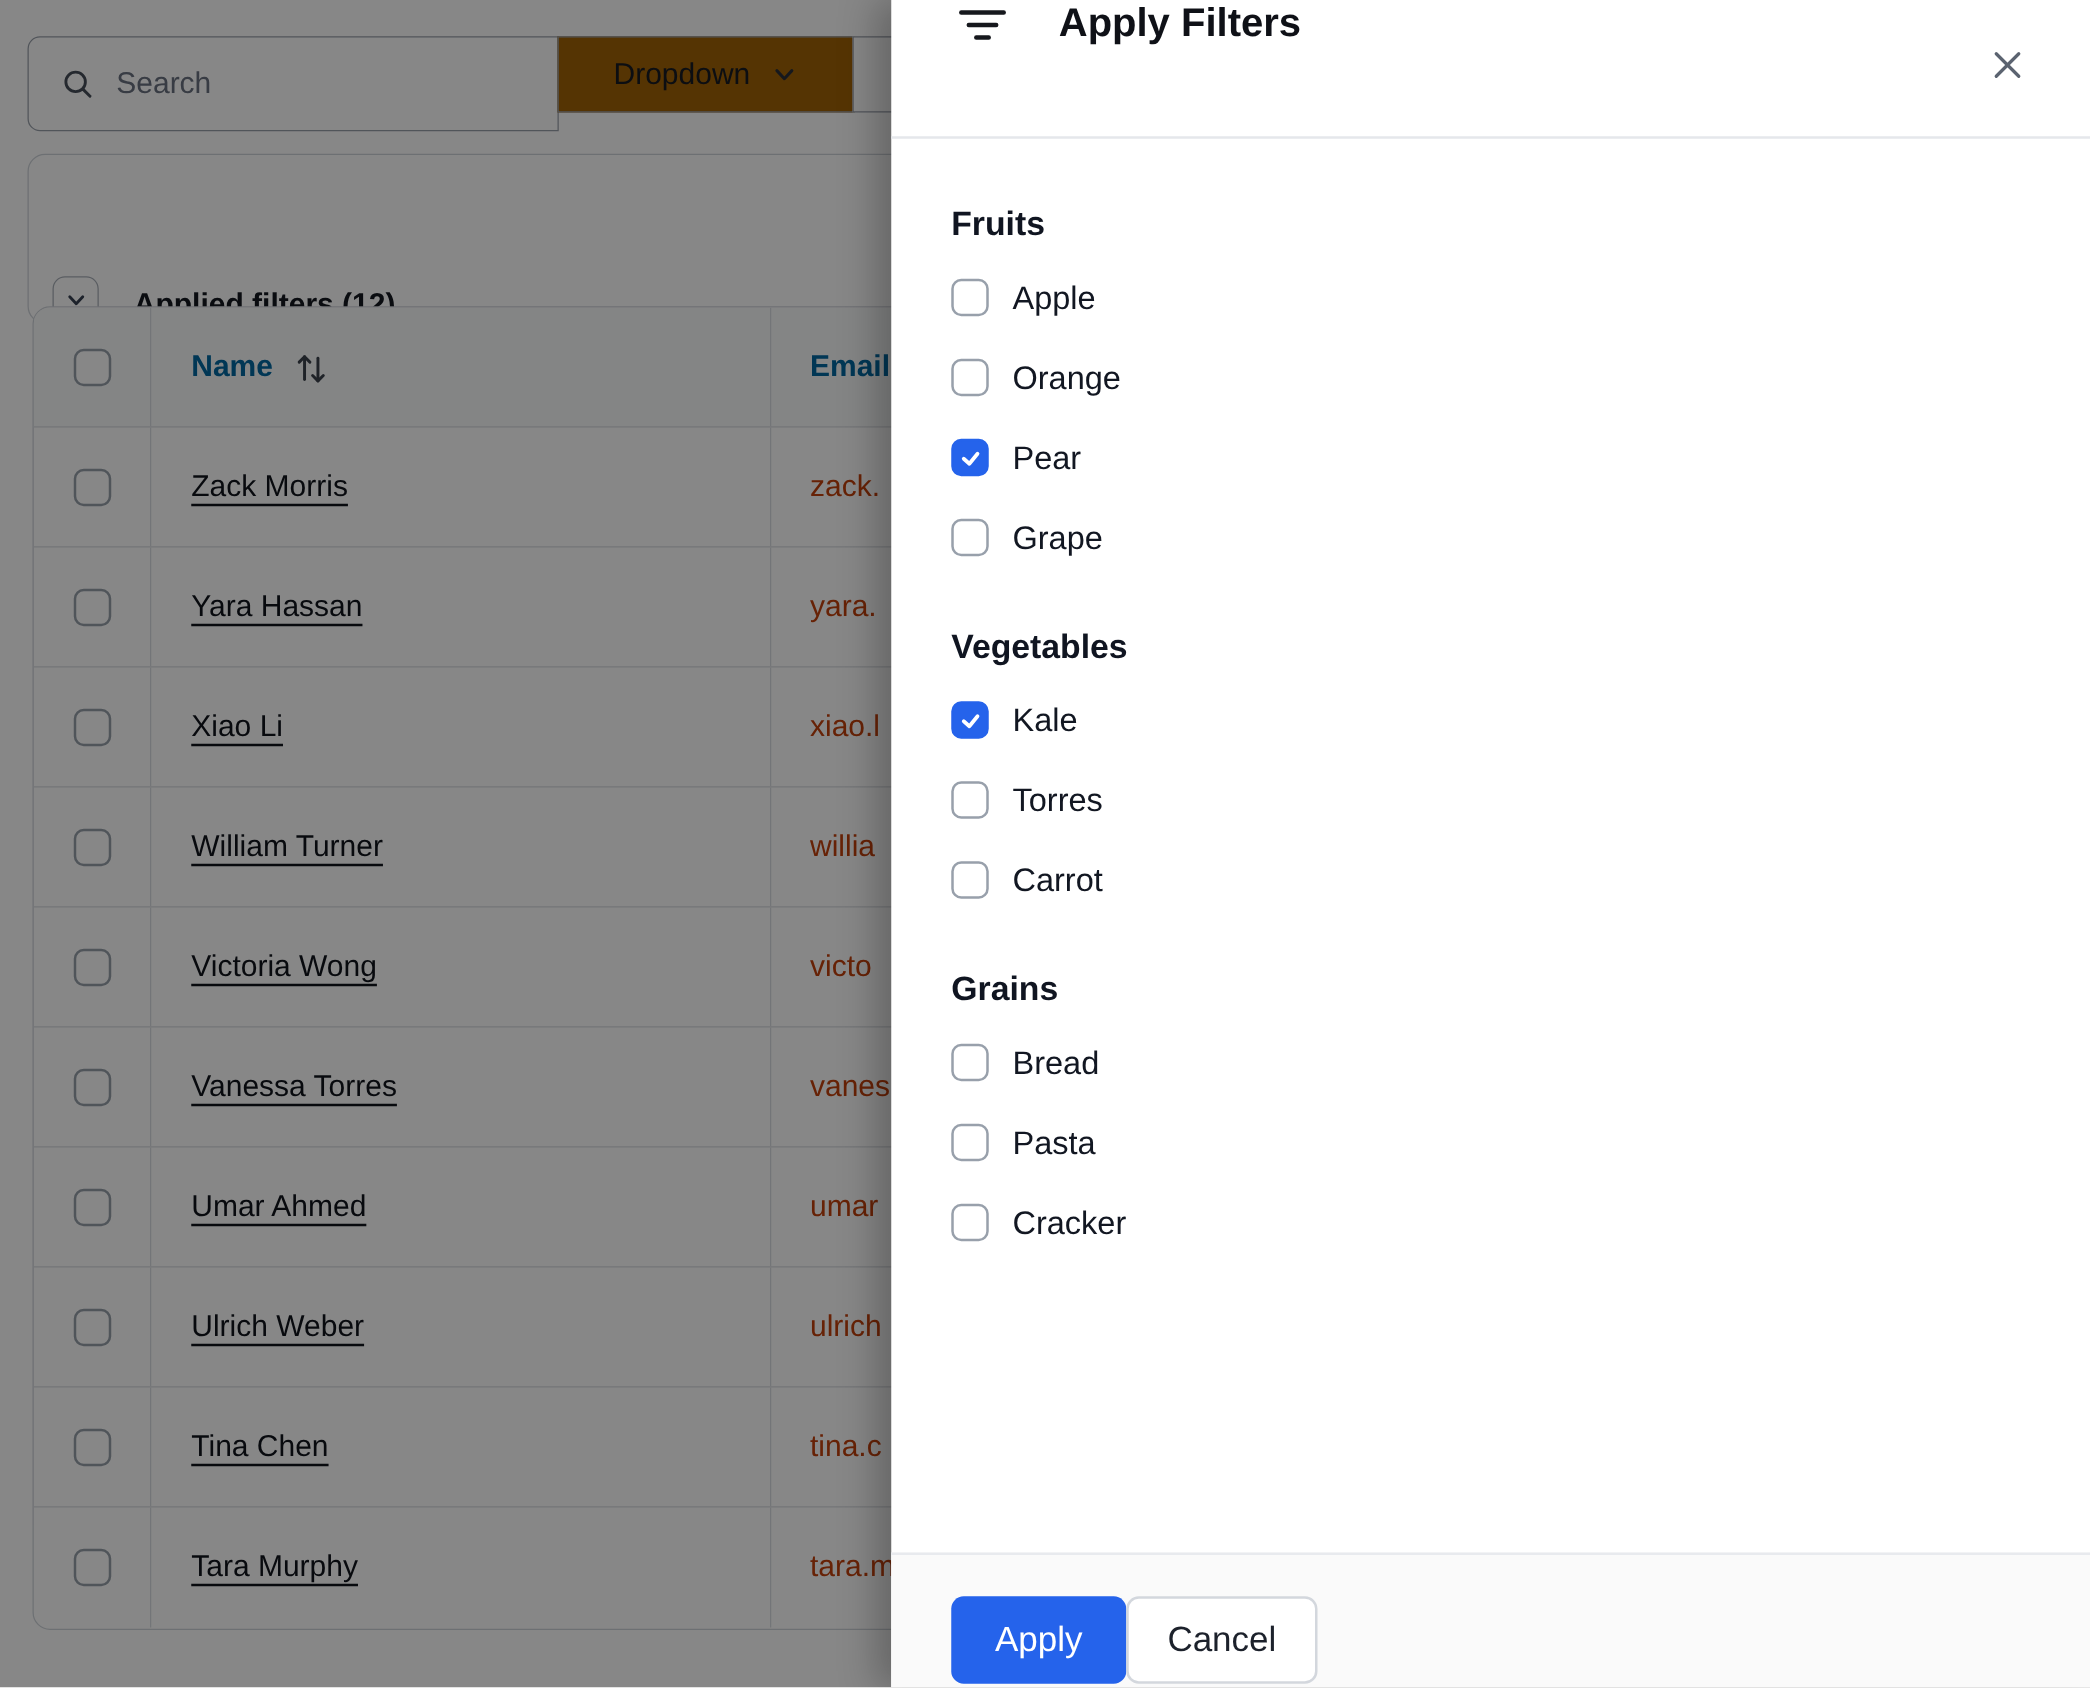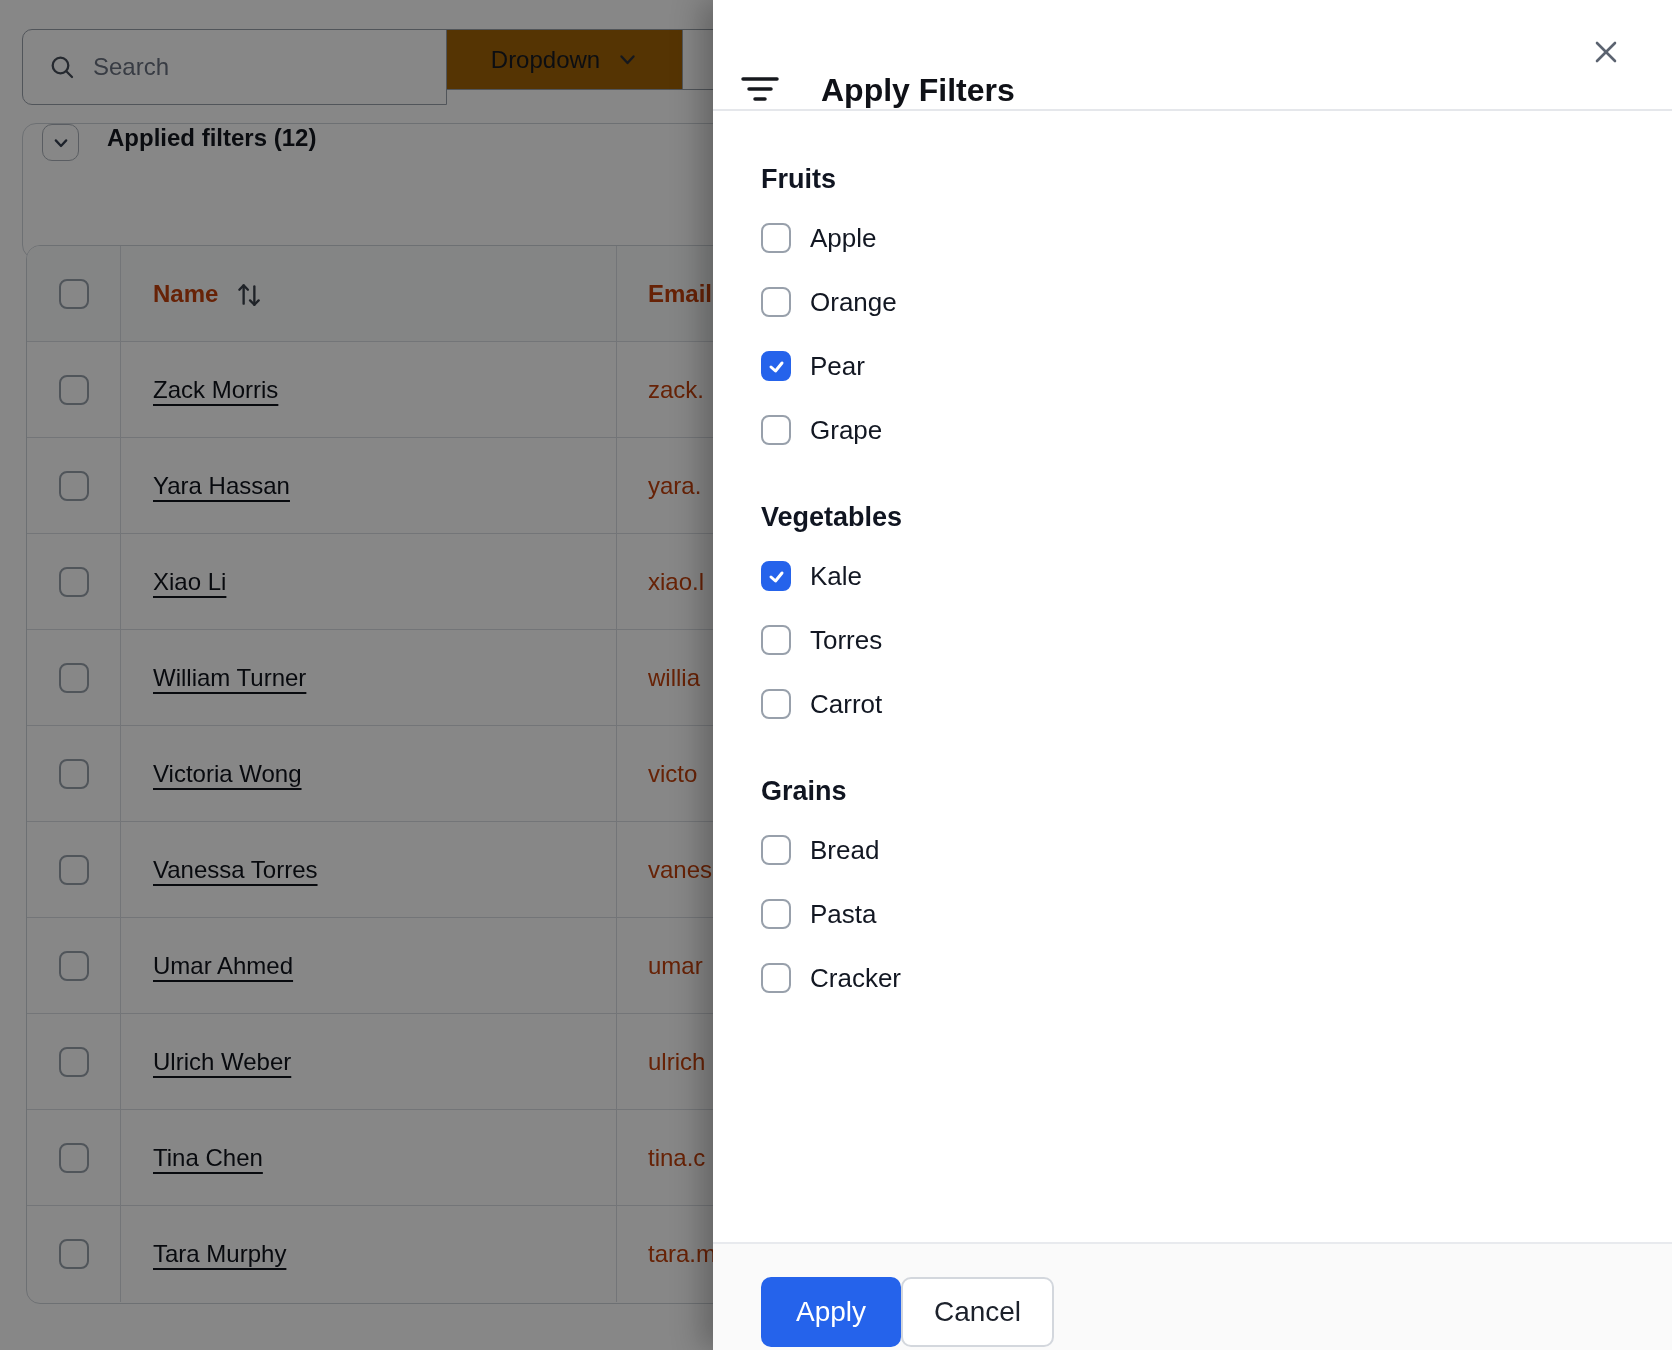--- a/index.html
+++ b/index.html
@@ -11,54 +11,54 @@
   .search-box{position:absolute;left:22px;top:29px;width:425px;height:76px;background:#fff;
       border:1.5px solid #9aa1ab;border-radius:10px 0 0 10px;display:flex;align-items:center;
       gap:17px;padding-left:26px;}
   .search-ph{font-size:24px;color:#6b7280;}
   .btn-dropdown{position:absolute;left:446px;top:29px;width:238px;height:61px;background:#a16207;
       border:1.5px solid #9aa1ab;display:flex;align-items:center;justify-content:center;gap:16px;}
   .btn-dropdown span{font-size:24px;color:#171b22;}
   .btn-sliver{position:absolute;left:682px;top:29px;width:84px;height:61px;background:#fff;
       border:1.5px solid #9aa1ab;}
   .applied-box{position:absolute;left:22px;top:123px;width:740px;height:136px;background:#fff;
-      border:1.5px solid #cfd4da;border-radius:14px;display:flex;align-items:flex-start;
+      border:1.5px solid #cfd4da;border-radius:14px;display:flex;align-items:flex-end;
       gap:28px;padding-left:19px;}
   .chev-btn{width:37px;height:37px;border:1.5px solid #aab0b9;border-radius:10px;background:#fff;
       display:flex;align-items:center;justify-content:center;flex:none;}
   .applied-label{font-size:24px;font-weight:700;color:#13171f;}
 
   .table{position:absolute;left:26px;top:245px;width:1420px;height:1059px;background:#fff;
       border:1.5px solid #cfd4da;border-radius:14px;overflow:hidden;}
   .trow{display:grid;grid-template-columns:94px 496px 1fr;height:96px;border-bottom:1.5px solid #dadde2;}
   .trow:last-child{border-bottom:none;}
   .thead{background:#fafbfc;}
   .cell{display:flex;align-items:center;}
   .c1{justify-content:center;border-right:1.5px solid #dadde2;}
   .c2{padding-left:32px;border-right:1.5px solid #dadde2;gap:17px;}
   .c3{padding-left:31px;}
-  .th{font-size:24px;font-weight:700;color:#c2410c;}
+  .th{font-size:24px;font-weight:700;color:#0369a1;}
   .name-link{font-size:24px;color:#10141c;text-decoration:underline;text-decoration-thickness:1.5px;text-underline-offset:6px;cursor:pointer;}
   .email{font-size:24px;color:#c2410c;white-space:nowrap;}
 
   
   .cb{width:30px;height:30px;border:2px solid #98a0ab;border-radius:8px;background:#fff;flex:none;
       display:flex;align-items:center;justify-content:center;cursor:pointer;}
   .cb svg{display:none;}
   .cb.checked{background:#2563eb;border-color:#2563eb;}
   .cb.checked svg{display:block;}
 
   
   .overlay{position:absolute;inset:0;background:rgba(0,0,0,0.47);z-index:10;}
 
   
   .panel{position:absolute;left:713px;top:0;width:959px;height:1350px;background:#fff;z-index:20;
       box-shadow:-12px 0 28px rgba(0,0,0,0.25);}
-  .panel-header{height:111px;border-bottom:2px solid #e5e7eb;display:flex;align-items:flex-end;
-      padding-left:27px;gap:41px;position:relative;}
+  .panel-header{height:111px;border-bottom:2px solid #e5e7eb;display:flex;align-items:flex-start;
+      padding-left:53px;gap:41px;position:relative;}
   .panel-title{font-size:32px;font-weight:700;color:#0f1117;}
   .close-btn{position:absolute;right:44px;top:30px;width:44px;height:44px;background:none;border:none;
       display:flex;align-items:center;justify-content:center;cursor:pointer;padding:0;}
   .panel-body{padding:52px 48px 0 48px;}
   .section-heading{font-size:27px;font-weight:700;line-height:32px;color:#101521;margin:0;}
   .section-heading.mt{margin-top:56px;}
   .options{margin-top:28px;display:flex;flex-direction:column;gap:34px;}
   .option{display:flex;align-items:center;gap:19px;height:30px;cursor:pointer;}
   .option-label{font-size:26px;color:#121722;}
 

